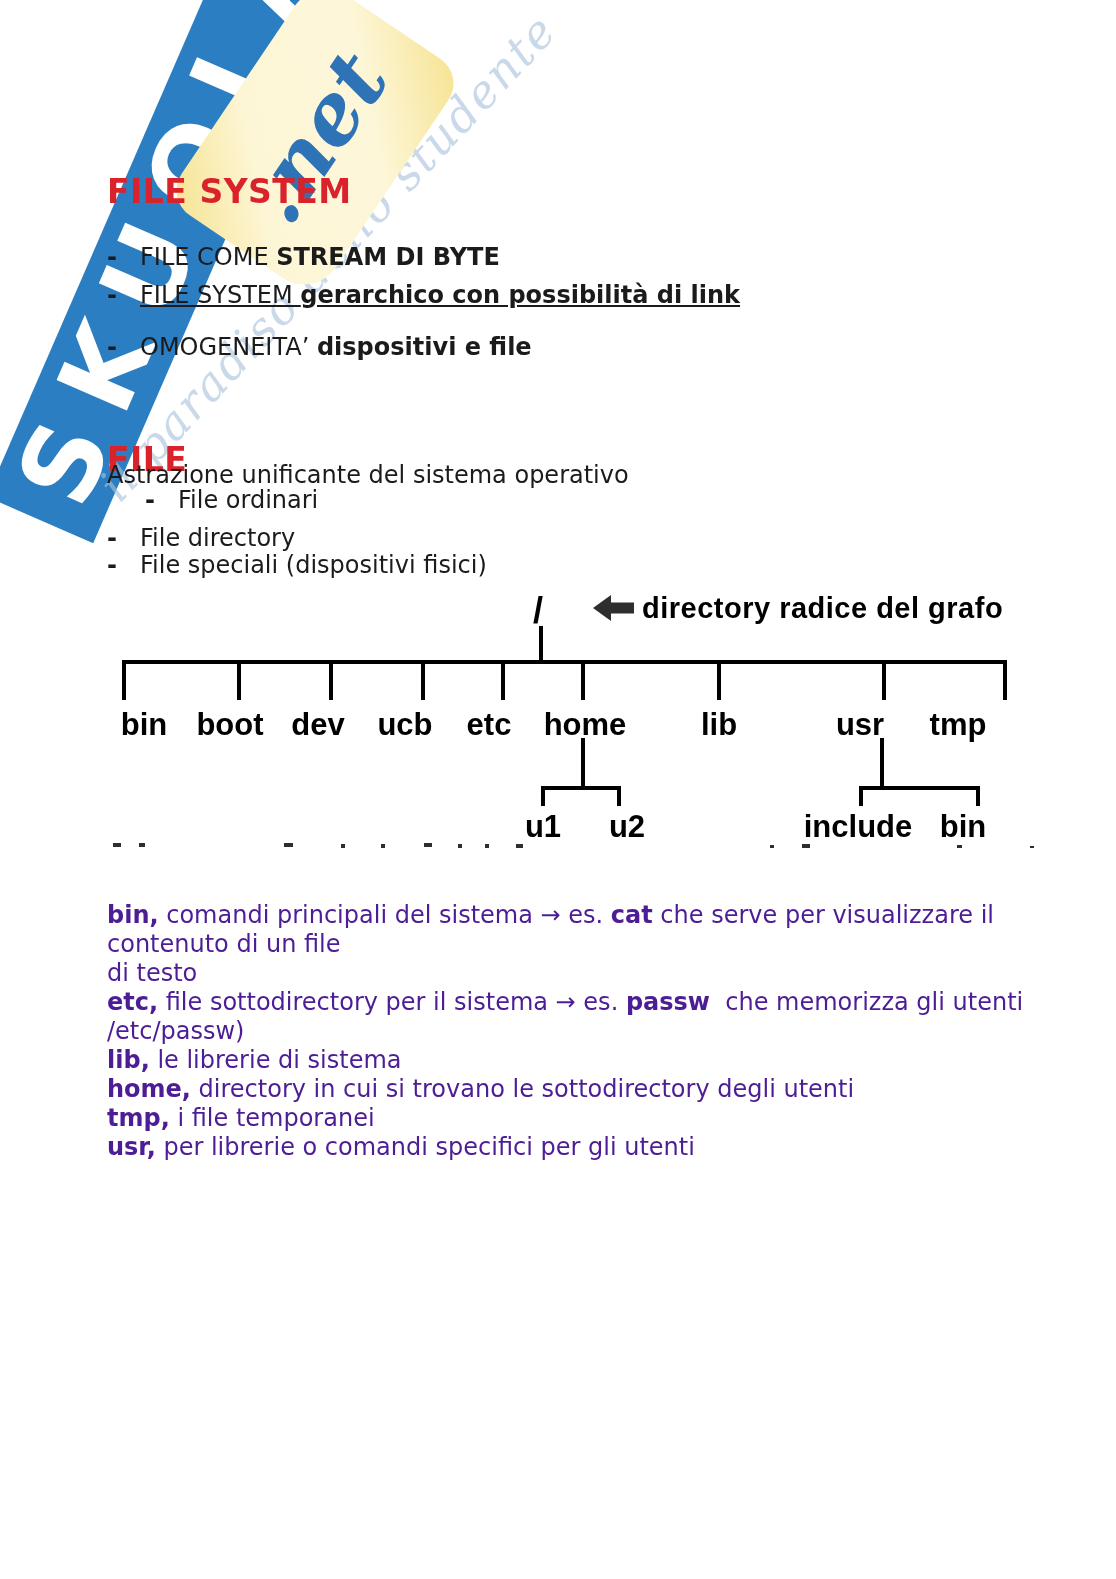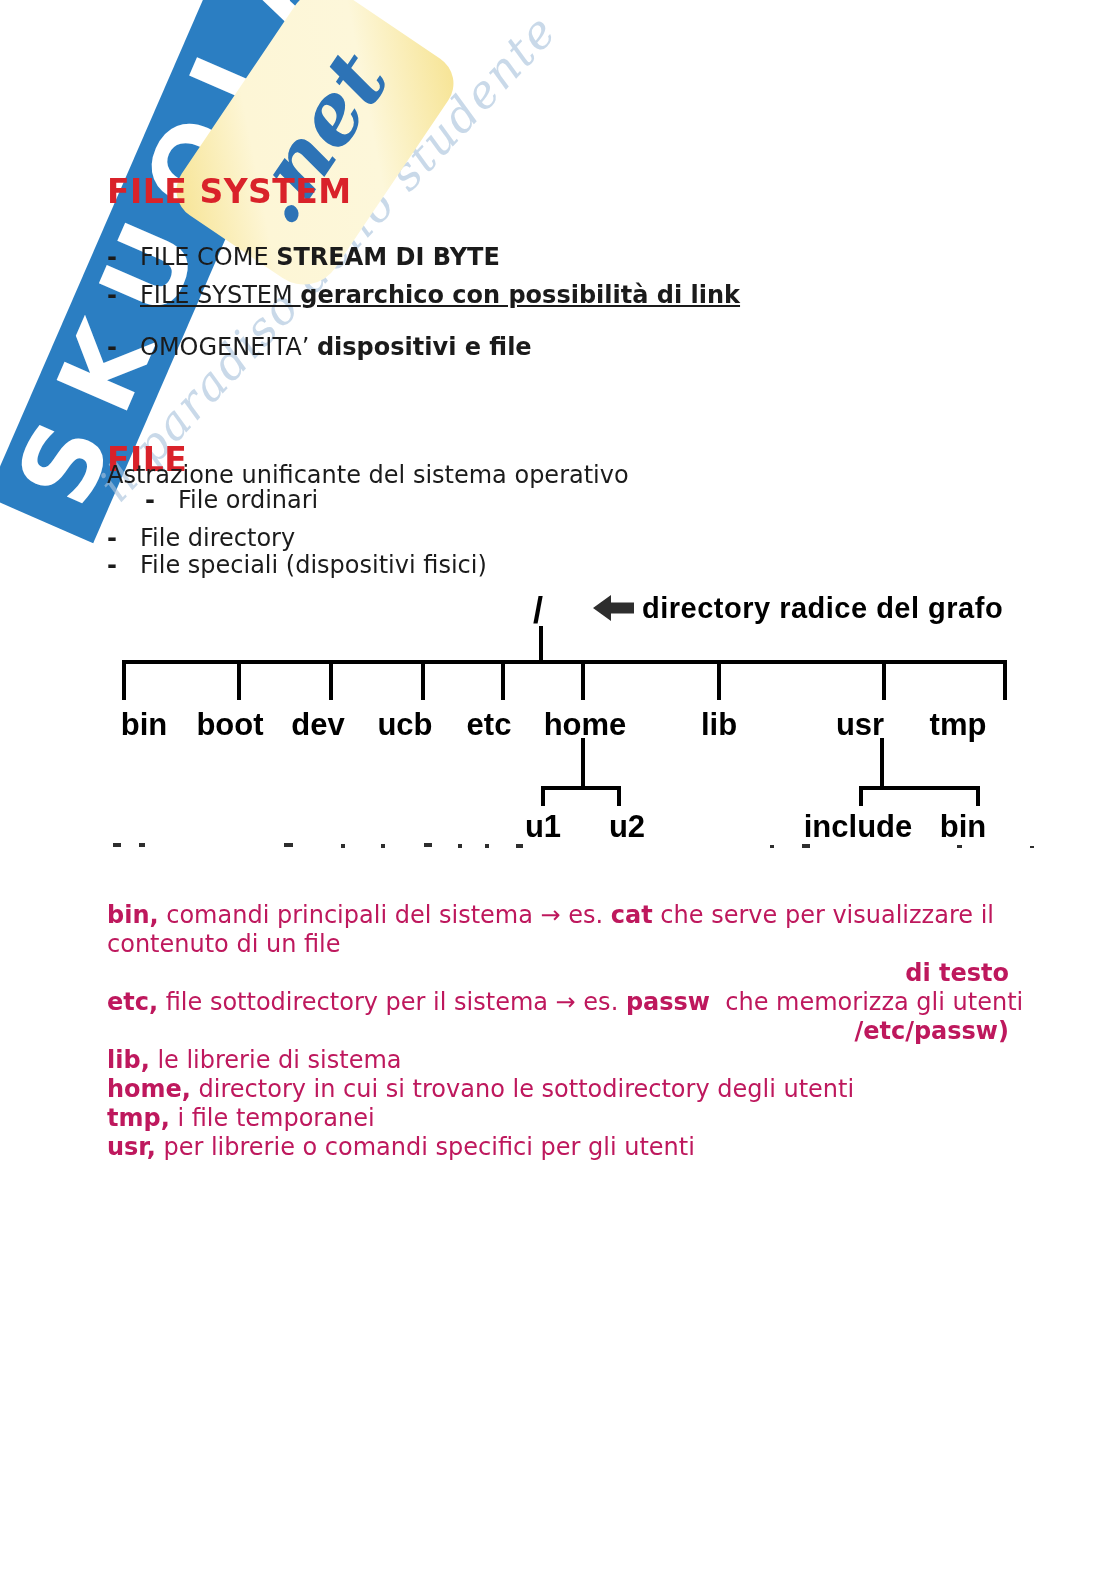--- a/index.html
+++ b/index.html
@@ -41,23 +41,23 @@
   
   .tree{left:0;top:580px;}
   .tree text{font-family:"Liberation Sans","DejaVu Sans",sans-serif;font-weight:bold;fill:#000;}
   .tree .node{font-size:31px;text-anchor:middle;}
   .tree .slash{font-size:36px;}
   .tree .annot{font-size:29px;letter-spacing:.5px;}
   .tree line,.tree path{stroke:#000;stroke-width:4;fill:none;}
   .tree .remnant{fill:#2e2e2e;}
 
   
-  .desc{left:107px;top:901px;width:902px;font-size:24px;line-height:29px;color:#be185d;}
+  .desc{left:107px;top:901px;width:902px;font-size:24px;line-height:29px;color:#4c1d95;}
   .desc .row{white-space:nowrap;}
-  .desc .row.c{text-align:right;white-space:normal;font-weight:bold;}
+  .desc .row.c{text-align:left;white-space:normal;}
 </style>
 </head>
 <body>
 
 <div class="page">
 
   <div class="wm">
     <div class="wm-band">
       <span class="wm-brand">SKUOLA</span>
     </div>

